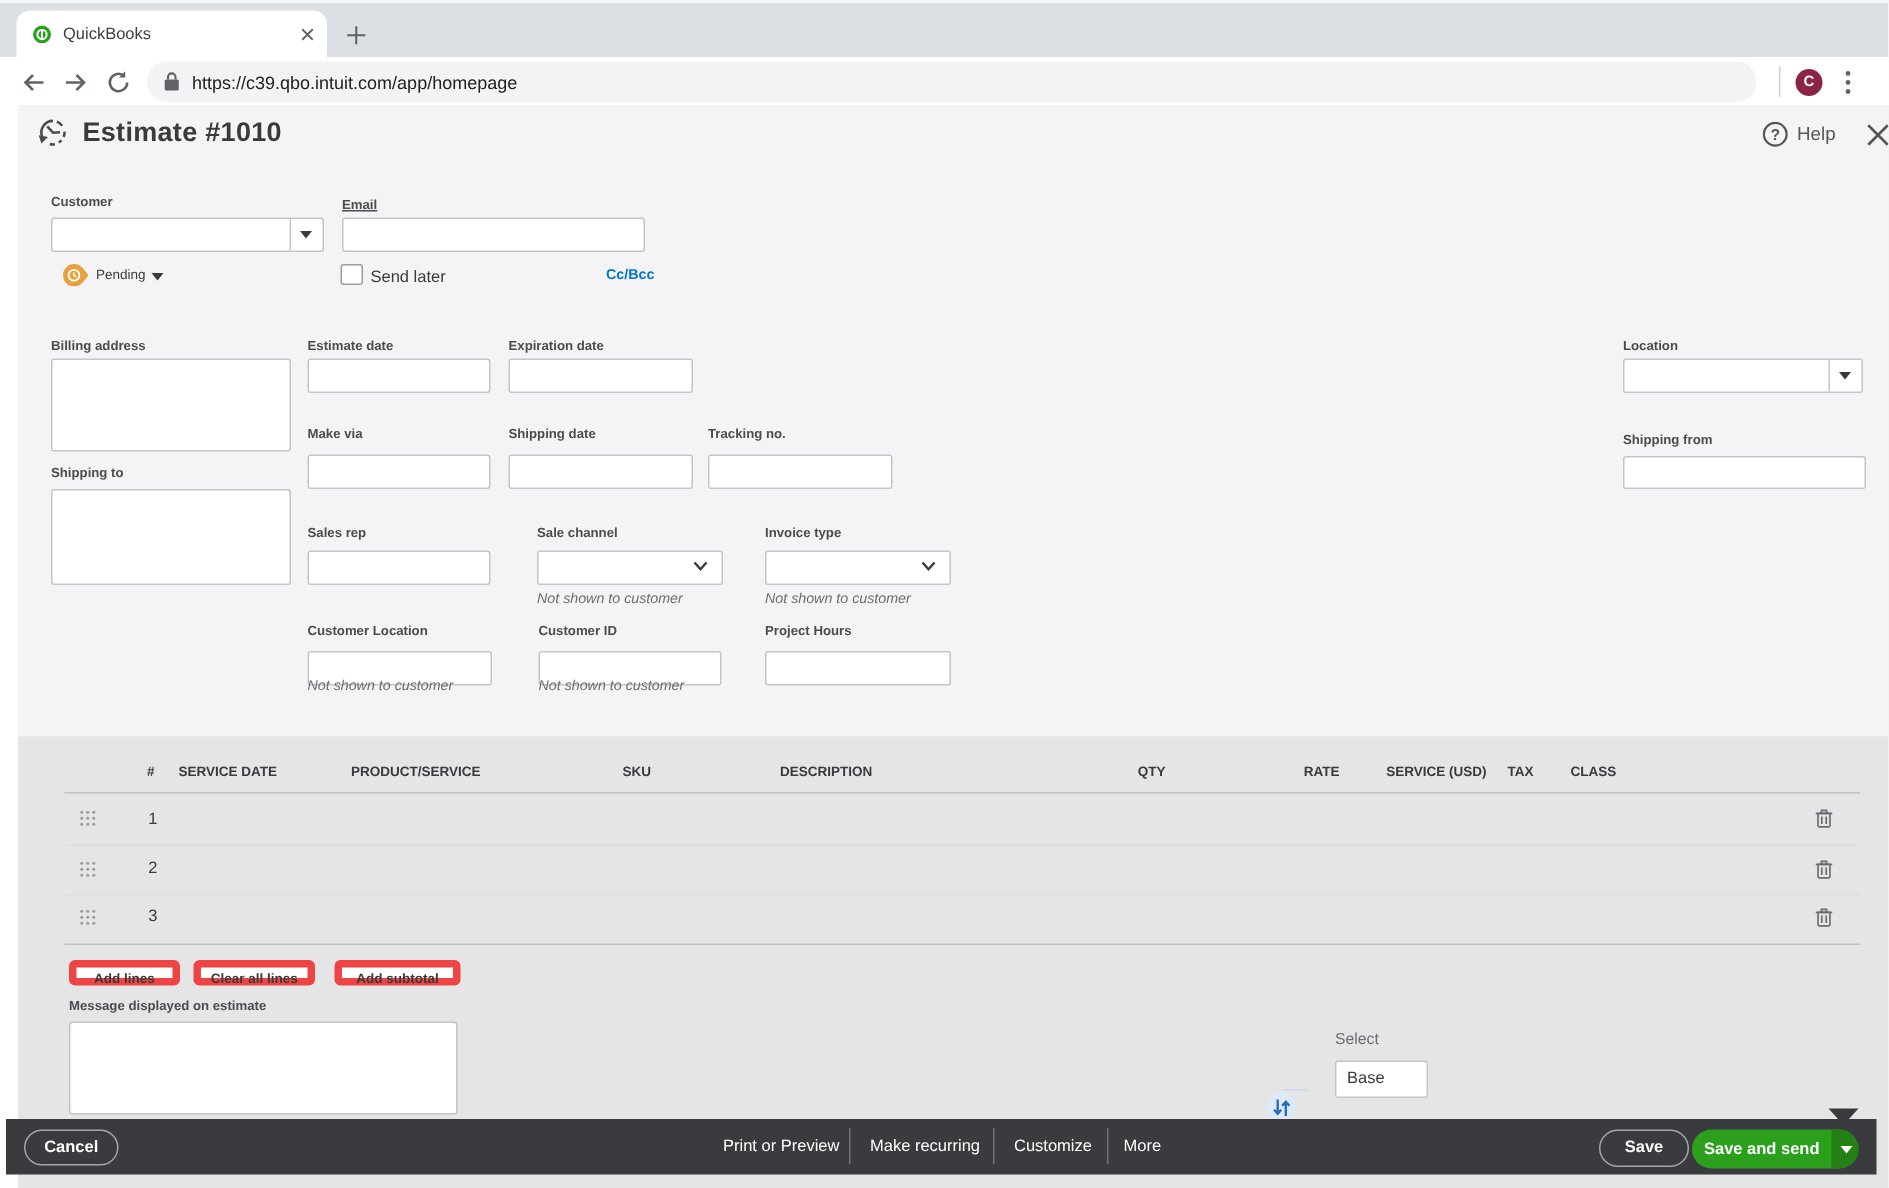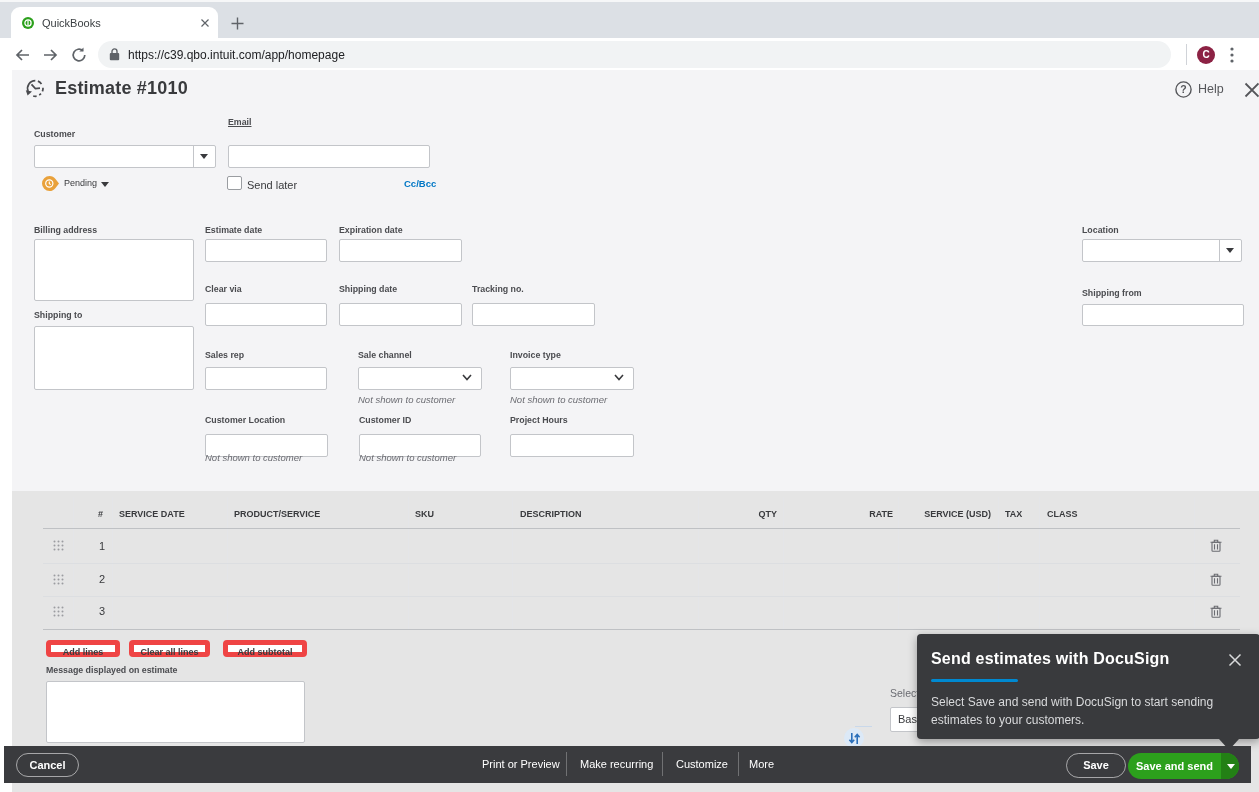--- a/index.html
+++ b/index.html
@@ -129,21 +129,21 @@
     <svg class="abs" style="left:1232px; top:12px;" width="16" height="16" viewBox="0 0 16 16">
       <path d="M1.5 1.5 L14.5 14.5 M14.5 1.5 L1.5 14.5" stroke="#55565a" stroke-width="1.8"></path>
     </svg>
 
     <div class="label" style="left:22px; top:59px;">Customer</div>
     <div class="input" style="left:22px; top:75px; width:182px; height:23px;">
       <div class="ddbtn">
           <div class="caret" style="left:6px; top:8px;"></div>
         </div>
     </div>
-    <div class="label" style="left:216px; top:47px;text-decoration:underline;">Email</div>
+    <div class="label" style="left:216px; top:61px;text-decoration:underline;">Email</div>
     <div class="input" style="left:216px; top:75px; width:202px; height:23px;"></div>
     <svg class="abs" style="left:30px; top:106px;" width="17" height="15" viewBox="0 0 17 15">
       <path d="M7.5 0 a7.5 7.5 0 1 0 0 15 c2.5 0 4.6-1.2 6-3.1 L17 7.5 L13.5 3.1 A7.5 7.5 0 0 0 7.5 0 Z" fill="#e9a13b"></path>
       <circle cx="7.3" cy="7.5" r="3.6" fill="none" stroke="#fff" stroke-width="1.2"></circle>
       <path d="M7.3 5.6 V7.7 L8.8 8.6" stroke="#fff" stroke-width="1.1" fill="none"></path>
     </svg>
     <div class="abs" style="left:52px; top:108px; font-size:9px; color:#393a3d;">Pending</div>
     <div class="caret" style="left:89px; top:112px;"></div>
     <div class="input" style="left:215px; top:106px; width:15px; height:14px; border-color:#9a9da1;"></div>
     <div class="abs" style="left:235px; top:109px; font-size:11px; color:#393a3d;">Send later</div>
@@ -155,21 +155,21 @@
     <div class="input" style="left:193px; top:169px; width:122px; height:23px;"></div>
     <div class="label" style="left:327px; top:155px;">Expiration date</div>
     <div class="input" style="left:327px; top:169px; width:123px; height:23px;"></div>
     <div class="label" style="left:1070px; top:155px;">Location</div>
     <div class="input" style="left:1070px; top:169px; width:160px; height:23px;">
       <div class="ddbtn">
           <div class="caret" style="left:6px; top:8px;"></div>
         </div>
     </div>
 
-    <div class="label" style="left:193px; top:214px;">Clear via</div>
+    <div class="label" style="left:193px; top:214px;">Make via</div>
     <div class="input" style="left:193px; top:233px; width:122px; height:23px;"></div>
     <div class="label" style="left:327px; top:214px;">Shipping date</div>
     <div class="input" style="left:327px; top:233px; width:123px; height:23px;"></div>
     <div class="label" style="left:460px; top:214px;">Tracking no.</div>
     <div class="input" style="left:460px; top:233px; width:123px; height:23px;"></div>
     <div class="label" style="left:1070px; top:218px;">Shipping from</div>
     <div class="input" style="left:1070px; top:234px; width:162px; height:22px;"></div>
     <div class="label" style="left:22px; top:240px;">Shipping to</div>
     <div class="input" style="left:22px; top:256px; width:160px; height:64px;"></div>
 
@@ -299,28 +299,20 @@
 
     <div class="abs" style="left:843px; top:656px; width:17px; height:1px; background:#c9d8ea;"></div>
     <div class="abs" style="left:832px; top:658px; width:20px; height:20px; border-radius:50%; background:#dce9f7;"></div>
     <svg class="abs" style="left:836px; top:661.5px;" width="13" height="13" viewBox="0 0 13 13">
       <g stroke="#2a6fba" stroke-width="1.6" fill="none">
         <path d="M3.8 1 V10 M1.4 7.8 L3.8 10.5 L6.2 7.8"></path>
         <path d="M9.2 12 V3 M6.8 5.2 L9.2 2.5 L11.6 5.2"></path>
       </g>
     </svg>
 
-    <div class="abs" id="popup">
-      <h3>Send estimates with DocuSign</h3>
-      <svg style="position:absolute; left:311px; top:19px;" width="14" height="14" viewBox="0 0 14 14">
-        <path d="M1.5 1.5 L12.5 12.5 M12.5 1.5 L1.5 12.5" stroke="#d9dadc" stroke-width="1.5"></path>
-      </svg>
-      <div id="popupbar"></div>
-      <div id="popuptxt">Select Save and send with DocuSign to start sending<br>estimates to your customers.</div>
-    </div>
   </div>
 
   <div class="abs" id="botbar"></div>
   <div class="pill" style="left:16px; top:753px; width:63px; height:24px; line-height:22px;">Cancel</div>
   <div class="blink" style="left:482px;">Print or Preview</div>
   <div class="bsep" style="left:566px;"></div>
   <div class="blink" style="left:580px;">Make recurring</div>
   <div class="bsep" style="left:662px;"></div>
   <div class="blink" style="left:676px;">Customize</div>
   <div class="bsep" style="left:738px;"></div>

